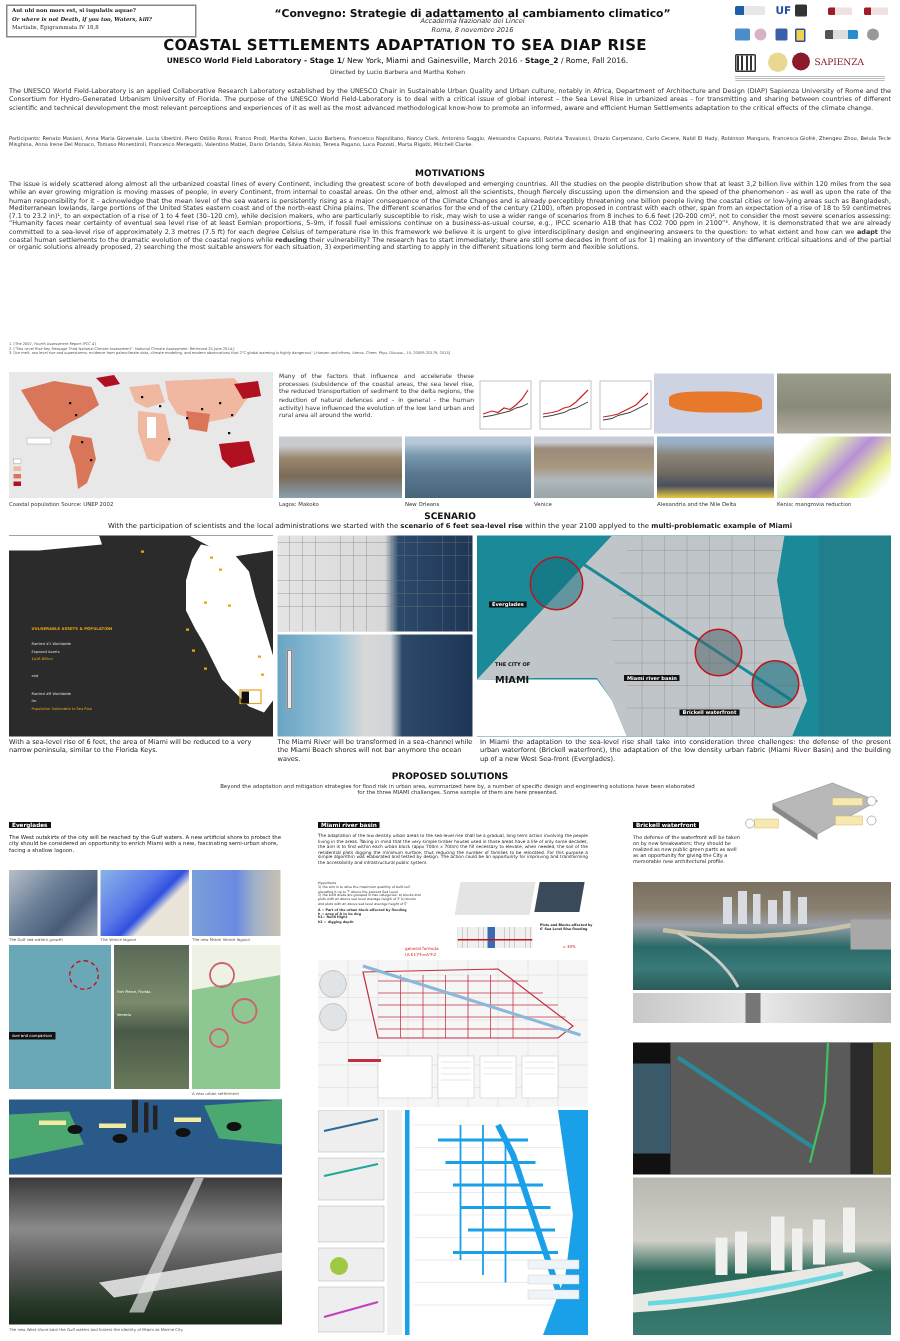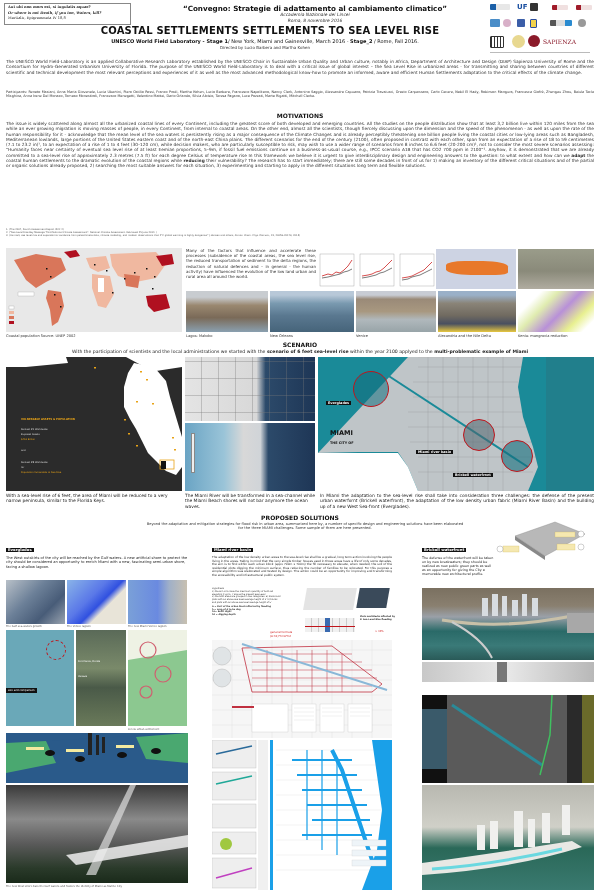--- a/index.html
+++ b/index.html
@@ -36,21 +36,21 @@
 
 <div class="abs quote-box">
   <div class="b">Aut ubi non mors est, si iugulatis aquae?</div>
   <div class="bi">Or where is not Death, if you too, Waters, kill?</div>
   <div>Martialis, Epigrammata IV 18,8</div>
 </div>
 
 <div class="abs conv-title">“Convegno: Strategie di adattamento al cambiamento climatico”</div>
 <div class="abs conv-sub" style="top:12px">Accademia Nazionale dei Lincei</div>
 <div class="abs conv-sub" style="top:18px">Roma, 8 novembre 2016</div>
-<div class="abs main-title">COASTAL SETTLEMENTS SETTLEMENTS TO SEA LEVEL RISE</div>
+<div class="abs main-title">COASTAL SETTLEMENTS ADAPTATION TO SEA DIAP RISE</div>
 <div class="abs subtitle">
   <b>UNESCO World Field Laboratory - Stage 1</b><span>/ New York, Miami and Gainesville, March 2016  -  </span><b>Stage_2</b><span> / Rome, Fall 2016.</span>
 </div>
 <div class="abs directed">Directed by Lucio Barbera and Martha Kohen</div>
 
 <div class="abs logos">
   <div class="logo" style="left:0;top:1px;width:20px;height:6px;background:linear-gradient(90deg,#1b5fa7 30%,#e7e7e7 30%);"></div>
   <div class="logo" style="left:27px;top:0;width:10px;height:8px;color:#1a4fa0;font-weight:bold;font-size:7px;line-height:8px;">UF</div>
   <div class="logo" style="left:40px;top:0;width:8px;height:8px;background:#333;"></div>
   <div class="logo" style="left:62px;top:2px;width:16px;height:5px;background:linear-gradient(90deg,#a01c2a 30%,#f0e0e0 30%);"></div>
@@ -205,21 +205,21 @@
     <path d="M60 12 L210 110" stroke="#1a8a98" stroke-width="2"></path>
     <rect x="228" y="0" width="48" height="134" fill="#217f8c"></rect>
   </svg>
   <div class="circ" style="left:35px;top:14px;width:36px;height:36px;background:rgba(20,110,125,0.55);"></div>
   <div class="circ" style="left:145px;top:62px;width:32px;height:32px;background:rgba(80,100,110,0.55);"></div>
   <div class="circ" style="left:183px;top:83px;width:32px;height:32px;background:rgba(20,110,125,0.6);"></div>
   <div class="lbl-tag" style="left:8px;top:44px;">Everglades</div>
   <div class="lbl-tag" style="left:98px;top:93px;">Miami river basin</div>
   <div class="lbl-tag" style="left:135px;top:116px;">Brickell waterfront</div>
   <div style="position:absolute;left:12px;top:84px;font-size:3.4px;font-weight:bold;color:#111;">THE CITY OF</div>
-  <div style="position:absolute;left:12px;top:72px;font-size:6.5px;font-weight:bold;color:#111;">MIAMI</div>
+  <div style="position:absolute;left:12px;top:92px;font-size:6.5px;font-weight:bold;color:#111;">MIAMI</div>
 </div>
 
 <div class="abs" style="left:6px;top:493px;width:176px;font-size:4.4px;line-height:5.4px;color:#222;">With a sea-level rise of 6 feet, the area of Miami will be reduced to a very narrow peninsula, similar to the Florida Keys.</div>
 <div class="abs" style="left:185px;top:493px;width:132px;font-size:4.4px;line-height:5.4px;color:#222;">The Miami River will be transformed in a sea-channel while the Miami Beach shores will not bar anymore the ocean waves.</div>
 <div class="abs" style="left:320px;top:493px;width:274px;font-size:4.4px;line-height:5.4px;color:#222;text-align:justify;">In Miami the adaptation to the sea-level rise shall take into consideration three challenges: the defense of the present urban waterfornt (Brickell waterfront), the adaptation of the low density urban fabric (Miami River Basin) and the building up of a new West Sea-front (Everglades).</div>
 
 <div class="abs h-sec" style="left:0;top:514px;width:600px;font-size:6px;">PROPOSED SOLUTIONS</div>
 <div class="abs" style="left:145px;top:522px;width:320px;text-align:center;font-size:3.6px;line-height:4.4px;color:#333;">Beyond the adaptation and mitigation strategies for flood risk in urban area, summarized here by, a number of specific design and engineering solutions have been elaborated for the three MIAMI challenges. Some sample of them are here presented.</div>
 
 <div class="img" style="left:495px;top:516px;width:100px;height:46px;background:#fff;">

